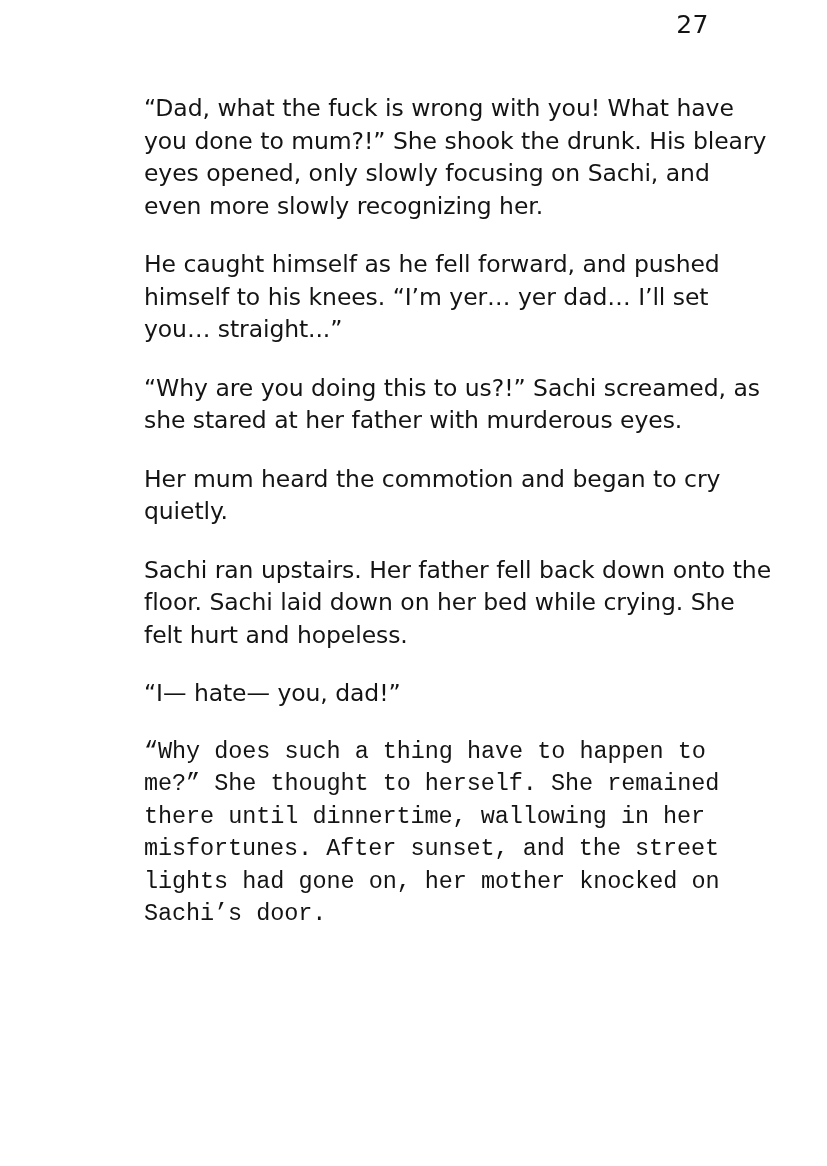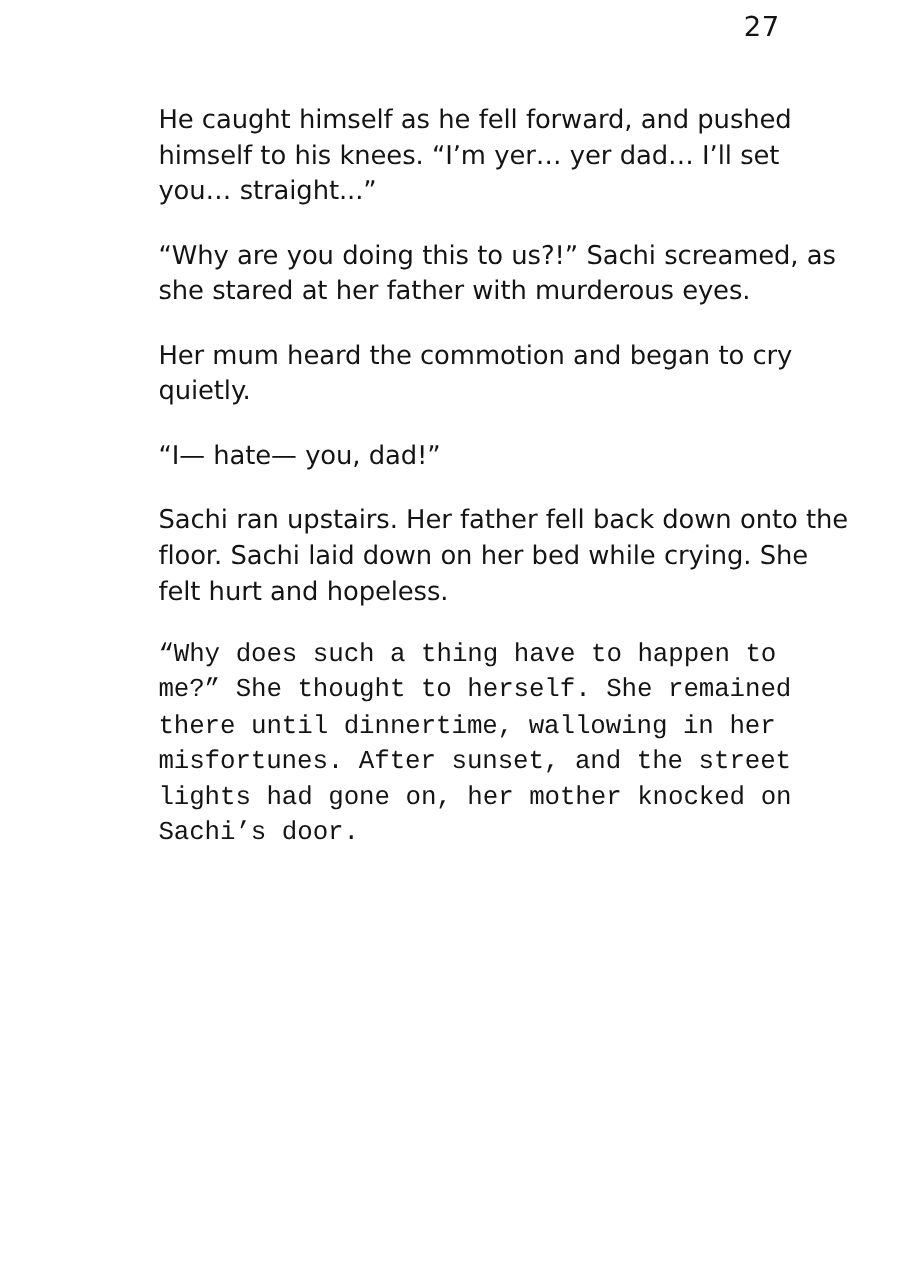--- a/index.html
+++ b/index.html
@@ -56,21 +56,22 @@
   }
 </style>
 </head>
 <body>
 
 <div class="page">
 
   <div class="page-number">27</div>
 
   <div class="body-text">
+    <p class="para">“Dad, what the fuck is wrong with you! What have you done to mum?!” She shook the drunk. His bleary eyes opened, only slowly focusing on Sachi, and even more slowly recognizing her.</p>
     <p class="para">He caught himself as he fell forward, and pushed himself to his knees. “I’m yer… yer dad… I’ll set you… straight...”</p>
     <p class="para">“Why are you doing this to us?!” Sachi screamed, as she stared at her father with murderous eyes.</p>
     <p class="para">Her mum heard the commotion and began to cry quietly.</p>
+    <p class="para">Sachi ran upstairs. Her father fell back down onto the floor. Sachi laid down on her bed while crying. She felt hurt and hopeless.</p>
     <p class="para">“I— hate— you, dad!”</p>
-    <p class="para">Sachi ran upstairs. Her father fell back down onto the floor. Sachi laid down on her bed while crying. She felt hurt and hopeless.</p>
     <p class="para">“Why does such a thing have to happen to me?” She thought to herself. She remained there until dinnertime, wallowing in her misfortunes. After sunset, and the street lights had gone on, her mother knocked on Sachi’s door.</p>
   </div>
 
 </div>
 
 </body></html>

